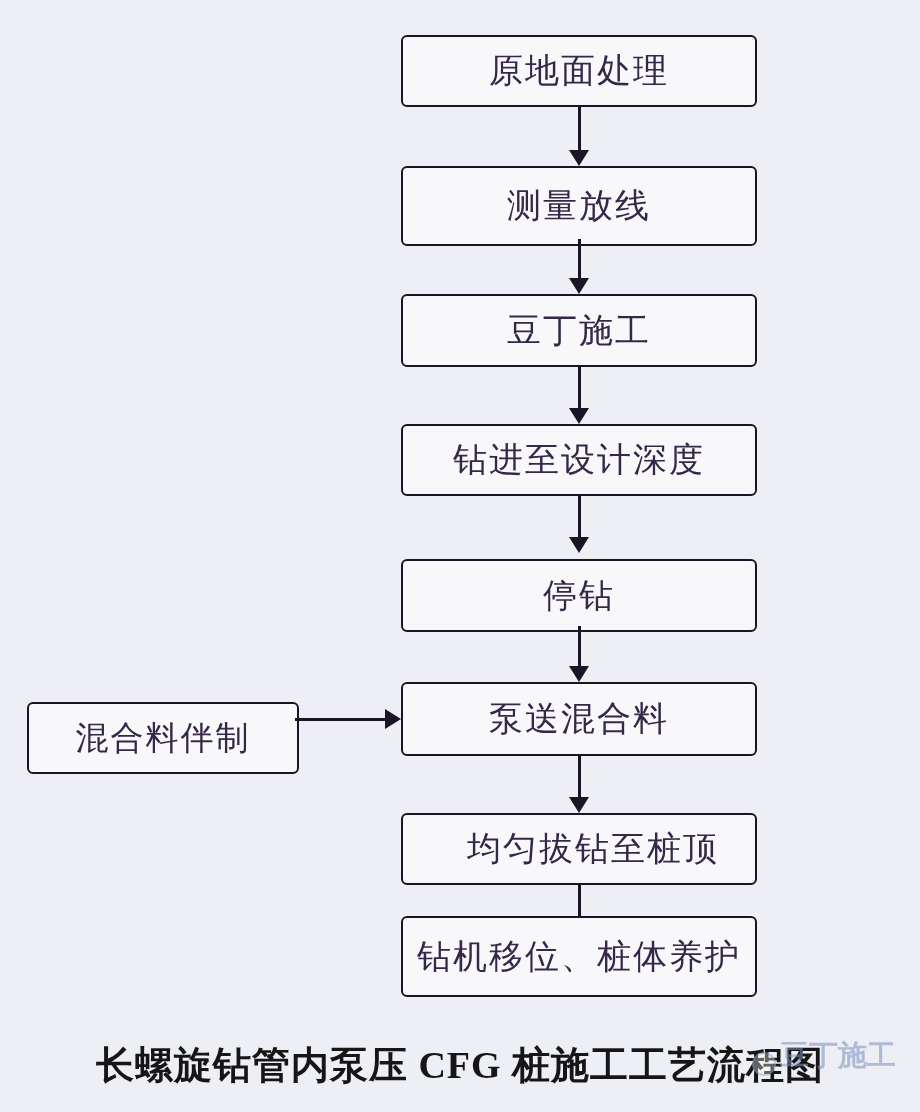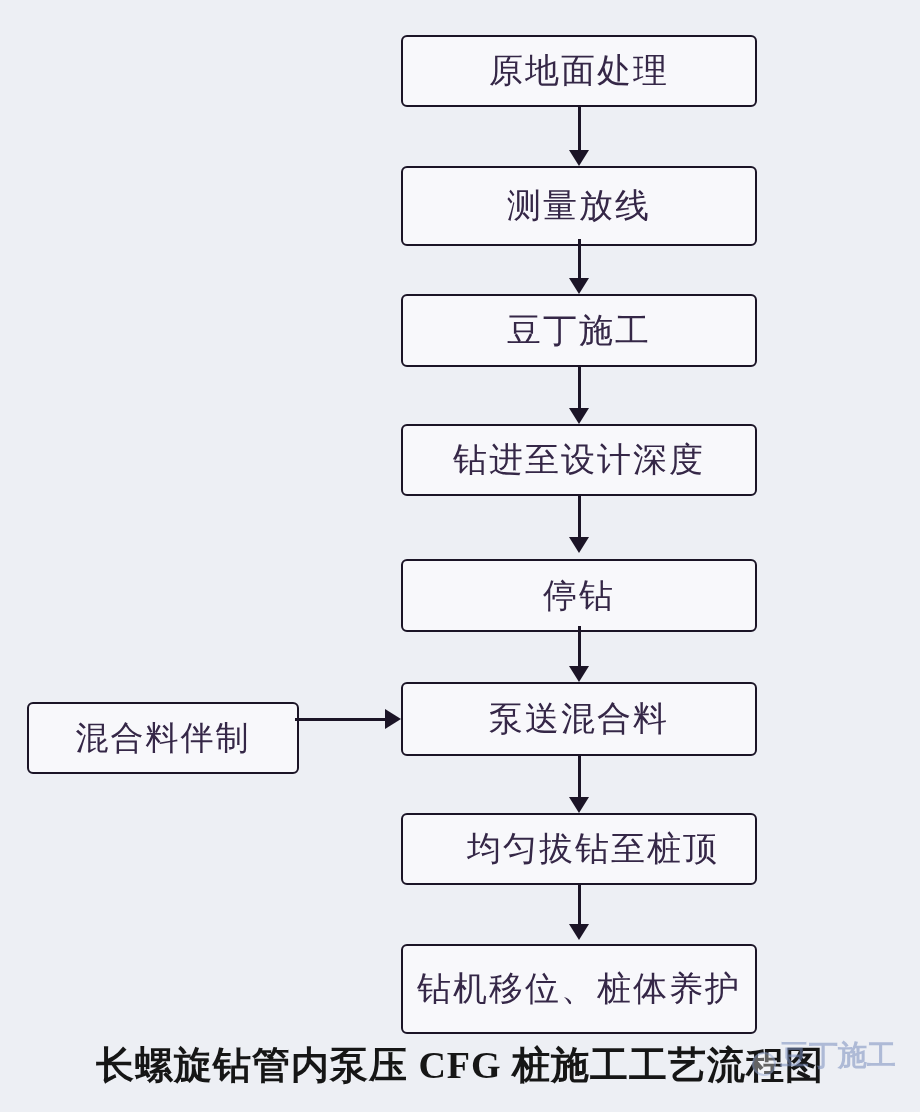--- a/index.html
+++ b/index.html
@@ -23,21 +23,21 @@
     text-align:center;
   }
   .main{left:401px;width:356px;height:72px;}
   .n1{top:35px;}
   .n2{top:166px;height:80px;}
   .n3{top:294px;height:73px;}
   .n4{top:424px;text-align:right;}
   .n5{top:559px;height:73px;}
   .n6{top:682px;height:74px;}
   .n7{top:813px;padding-left:28px;}
-  .n8{top:944px;height:90px;}
+  .n8{top:916px;height:81px;}
   .side{left:27px;top:702px;width:272px;height:72px;font-size:33px;}
 
   
   .varrow{position:absolute;left:569px;width:20px;}
   .varrow::before{
     content:"";position:absolute;left:9px;top:0;bottom:13px;width:2.5px;background:#1b1426;
   }
   .varrow::after{
     content:"";position:absolute;left:0;bottom:0;width:0;height:0;
     border-left:10px solid transparent;border-right:10px solid transparent;

